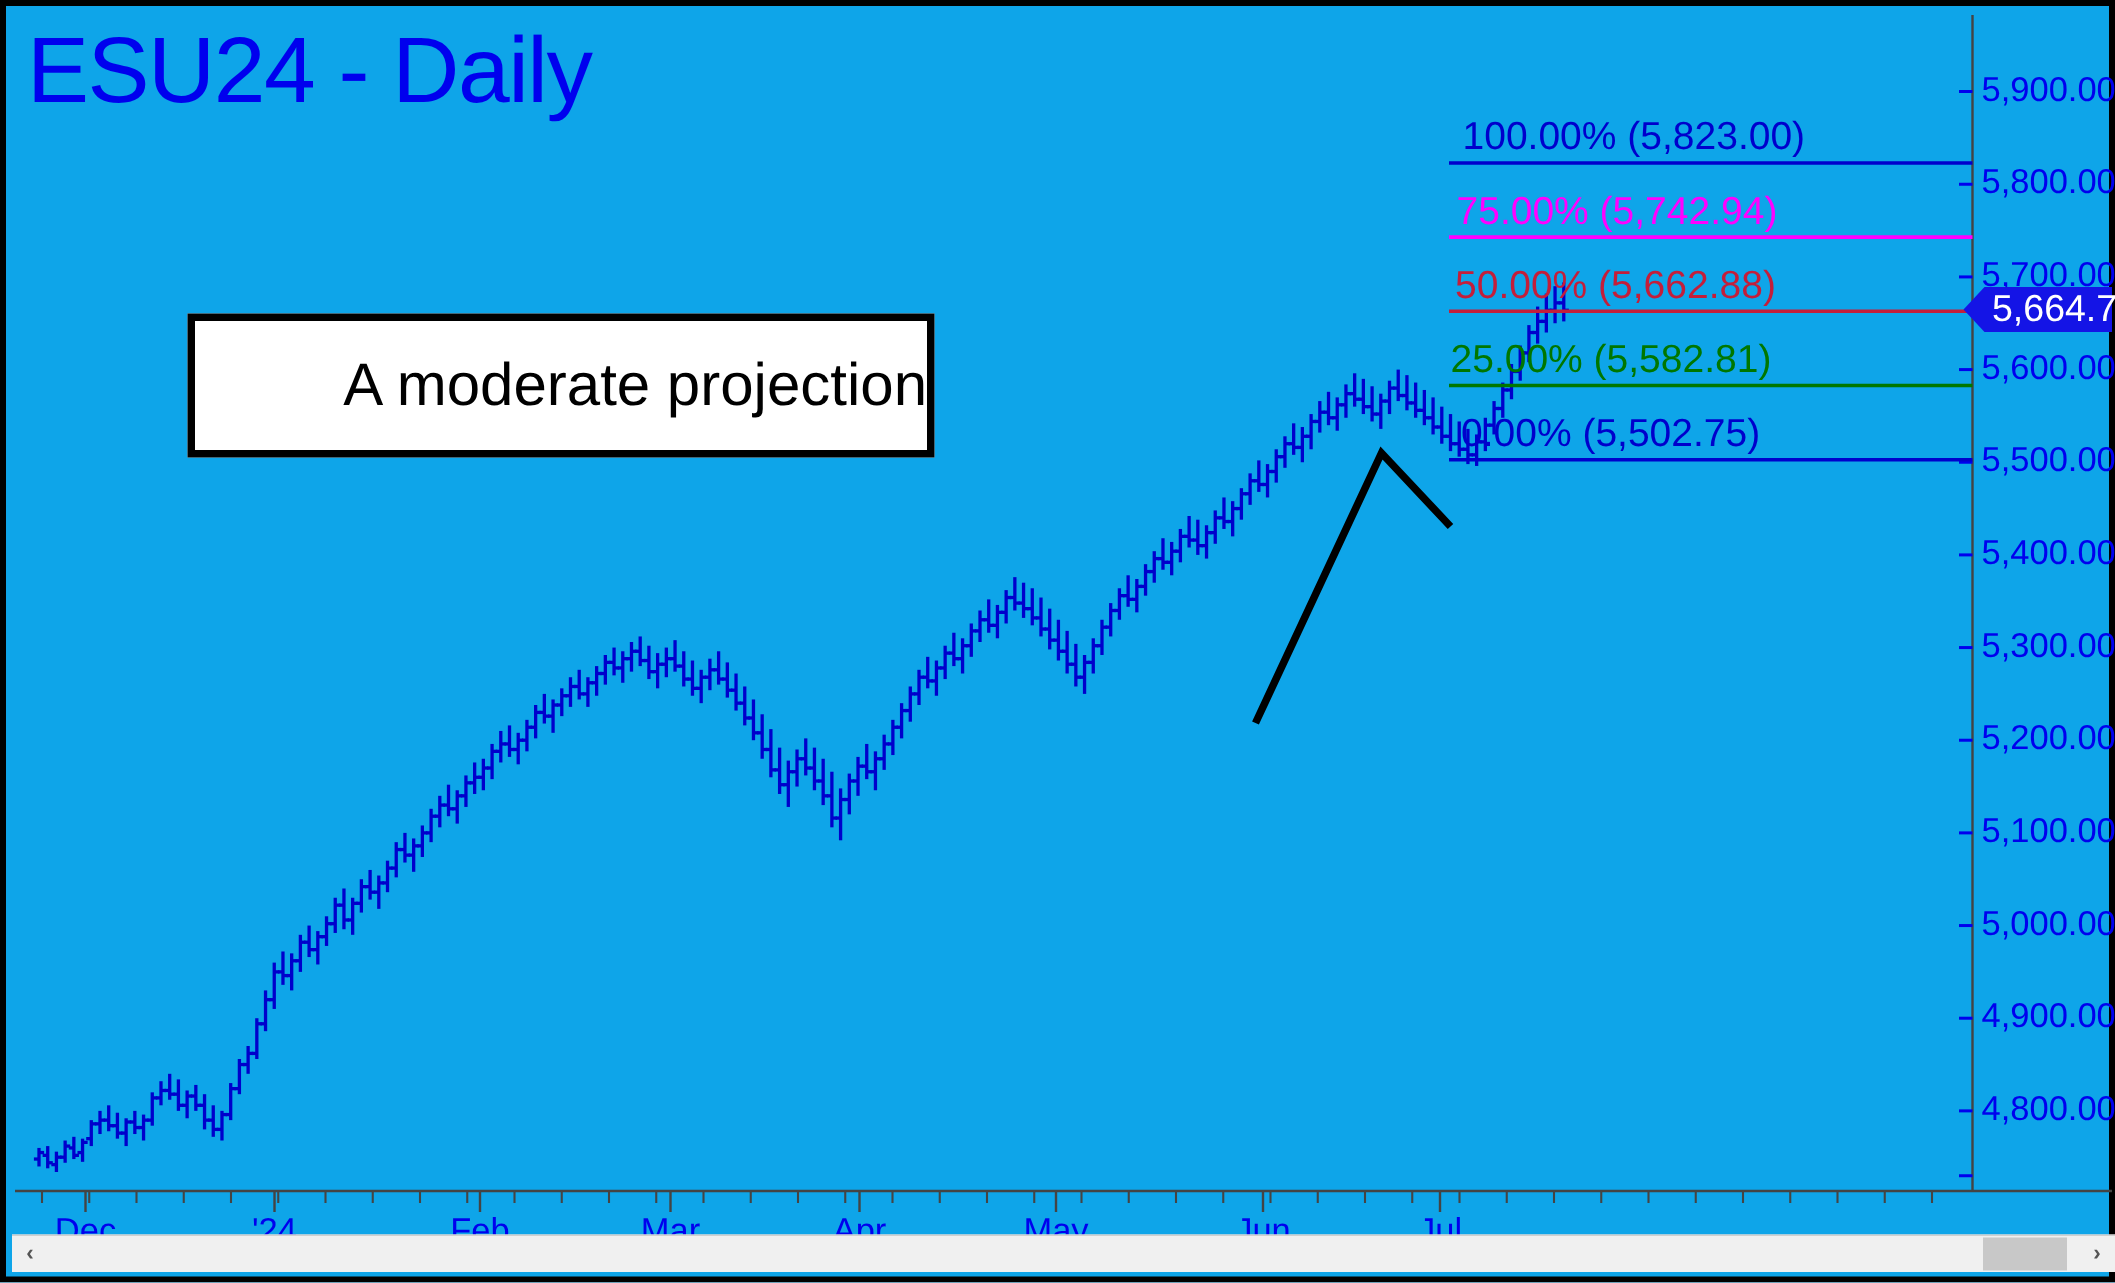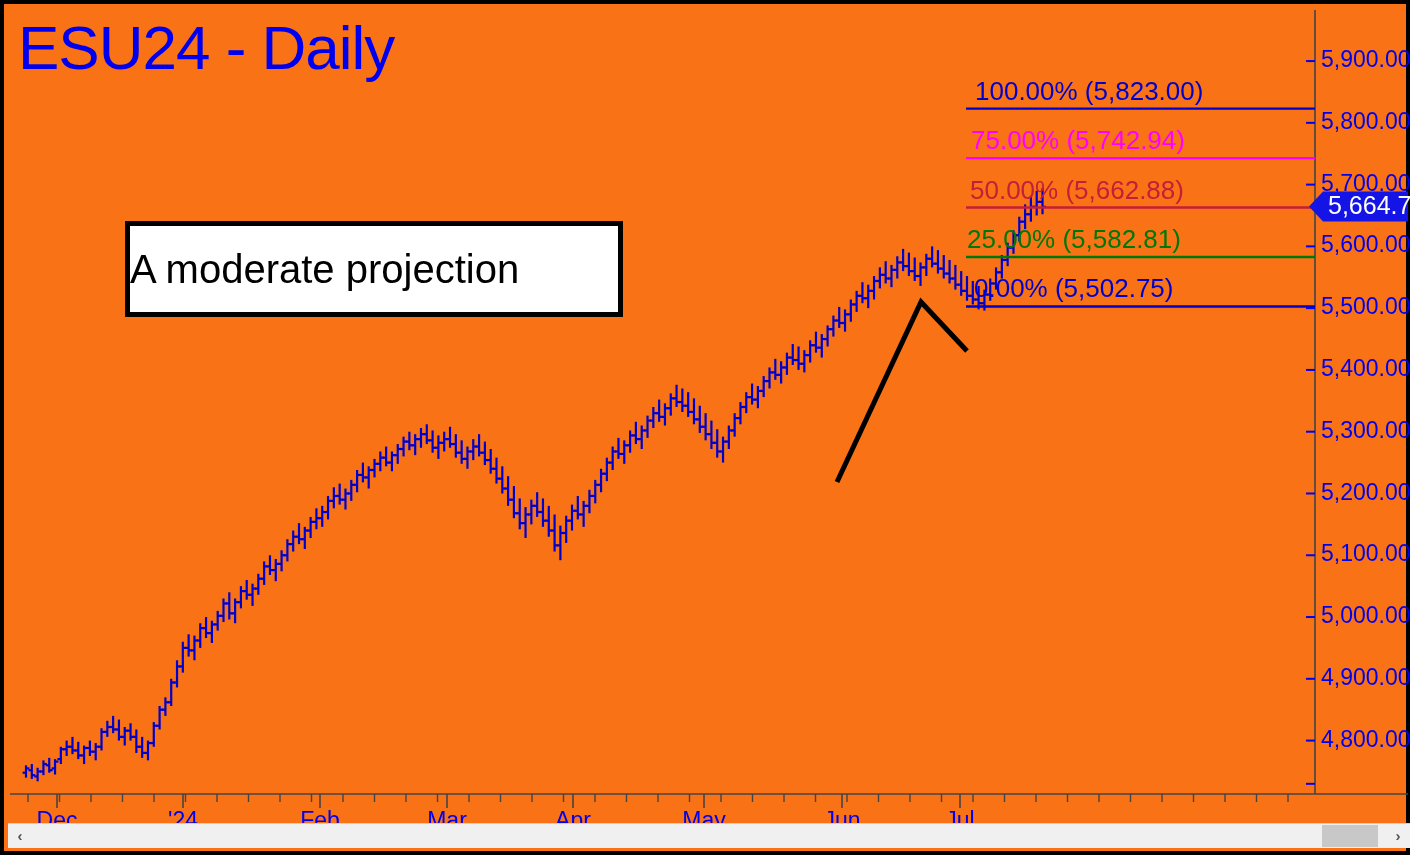--- a/index.html
+++ b/index.html
@@ -5,39 +5,39 @@
 <style>
   html,body{margin:0;padding:0;background:#fff;}
   body{
     font-family:"Liberation Sans", sans-serif;
     width:1410px;height:855px;overflow:hidden;
   }
   #app{
     position:relative;width:1410px;height:855px;
     box-sizing:border-box;
     border:4px solid #000;
-    background:#f97316;
+    background:#0ea5e9;
   }
   
   #chart-title{
     position:absolute;left:14px;top:8px;
     font-size:62px;line-height:72px;
     color:#0000EE;
     letter-spacing:-1px;
     white-space:nowrap;
     font-weight:400;
   }
   
   #annotation-box{
-    position:absolute;left:121px;top:217px;
+    position:absolute;left:121px;top:205px;
     width:498px;height:96px;
     box-sizing:border-box;
     border:5px solid #000;
     background:#fff;
-    display:flex;align-items:center;justify-content:flex-start;
+    display:flex;align-items:center;justify-content:flex-end;
   }
   #annotation-text{
     font-size:40px;color:#000;white-space:nowrap;
   }
   
   #plot-svg{position:absolute;left:0;top:0;}
   .axis-label{fill:#0000EE;font-size:23px;font-family:"Liberation Sans",sans-serif;}
   .ylab{dominant-baseline:middle;}
   .xlab{text-anchor:middle;}
   .fib-label{font-size:26px;font-family:"Liberation Sans",sans-serif;}

